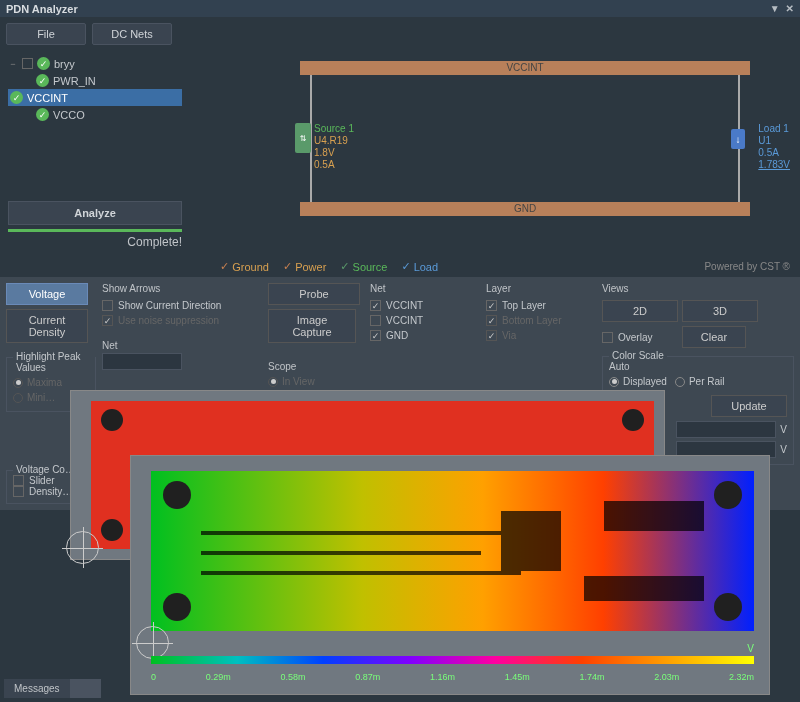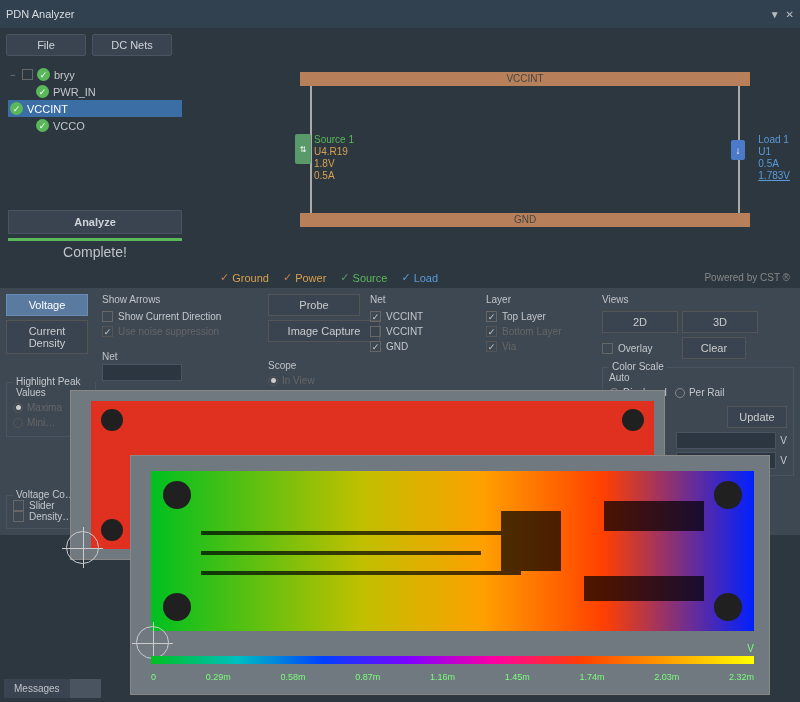--- a/index.html
+++ b/index.html
@@ -1,34 +1,34 @@
 <!DOCTYPE html>
 <html><head>
 <meta charset="utf-8">
 <style>
 * { box-sizing: border-box; margin: 0; padding: 0; font-family: 'Segoe UI', Arial, sans-serif; }
 body { background: #2c3740; width: 800px; height: 702px; overflow: hidden; color: #c4c8cc; font-size: 11px; position: relative; }
-.titlebar { background: #324150; height: 28px; display: flex; align-items: center; padding: 0 6px; color: #d8dce0; font-size: 11px; justify-content: space-between; }
+.titlebar { background: #324150; height: 17px; display: flex; align-items: center; padding: 0 6px; color: #d8dce0; font-size: 11px; justify-content: space-between; font-weight: bold; }
 .titlebar-right { display: flex; gap: 6px; }
 .win-icon { cursor: pointer; opacity: 0.8; font-size: 10px; }
 .toolbar { display: flex; gap: 6px; padding: 6px; }
 .btn { background: #3a4450; border: 1px solid #4a5360; color: #d0d4d8; padding: 4px 10px; font-size: 11px; cursor: pointer; text-align: center; border-radius: 2px; }
 .btn-fixed { width: 80px; }
 .upper { display: flex; height: 205px; }
 .tree-pane { width: 190px; padding: 4px 8px; display: flex; flex-direction: column; }
 .tree { flex: 1; overflow: auto; }
 .tree-item { display: flex; align-items: center; gap: 4px; padding: 2px 0; font-size: 11px; }
 .tree-item.sel { background: #3b6ea5; color: #fff; padding-left: 2px; padding-right: 6px; }
 .indent1 { padding-left: 28px; }
 .tree-toggle { font-size: 9px; color: #888; width: 10px; text-align: center; }
 .tree-chk { width: 11px; height: 11px; border: 1px solid #666; }
 .check-icon { width: 13px; height: 13px; border-radius: 50%; background: #5ab85a; display: flex; align-items: center; justify-content: center; color: #fff; font-size: 9px; }
 .analyze-btn { background: #3a4450; border: 1px solid #4a5360; color: #d0d4d8; padding: 5px; text-align: center; cursor: pointer; margin-top: auto; font-weight: bold; }
 .progress { height: 3px; background: #5ab85a; margin-top: 4px; }
-.complete { text-align: center; font-size: 14px; color: #c0c4c8; padding: 3px 0; }
+.complete { text-align: right; font-size: 12px; color: #c0c4c8; padding: 3px 0; }
 .diagram { flex: 1; position: relative; }
 .rail { position: absolute; height: 14px; background: #b8805a; left: 110px; right: 50px; text-align: center; font-size: 10px; color: #444; line-height: 14px; }
 .rail.top { top: 10px; } .rail.bot { bottom: 40px; }
 .vwire { position: absolute; width: 2px; background: #aaa; top: 24px; bottom: 54px; }
 .vwire.l { left: 120px; } .vwire.r { right: 60px; }
 .src-block { position: absolute; left: 105px; top: 72px; display: flex; gap: 3px; }
 .src-ic { width: 16px; height: 30px; background: #5a9a6a; border-radius: 2px; display:flex; align-items:center; justify-content:center; color:#fff; font-size:8px; }
 .src-txt { font-size: 10px; line-height: 12px; }
 .src-txt .name { color: #5ab85a; }
 .src-txt .param { color: #d8a050; }
@@ -161,21 +161,21 @@
         <span class="blue">Load</span>
       </span>
   </div>
   <span class="powered">Powered by CST ®</span>
 </div>
 
 <div class="controls">
   <div class="col" style="width:90px">
     <div class="toggle-btn active">Voltage</div>
     <div class="toggle-btn">Current Density</div>
-    <div class="group" style="margin-top:24px">
+    <div class="group" style="margin-top:10px">
       <span class="group-title">Highlight Peak Values</span>
       <div class="label">Filter</div>
       <div class="radio-row disabled">
           <span class="radio on"></span>
           <span>Maxima</span>
         </div>
       <div class="radio-row disabled">
           <span class="radio"></span>
           <span>Mini…</span>
         </div>
@@ -206,21 +206,21 @@
     <div style="display:flex;gap:30px;margin-top:10px">
       <div>
         <div class="label">Net</div>
         <input class="input" style="">
       </div>
     </div>
   </div>
 
   <div class="col" style="width:96px">
     <div class="toggle-btn" style="width:92px">Probe</div>
-    <div class="toggle-btn" style="width:112px">Image Capture</div>
+    <div class="toggle-btn" style="width:88px">Image Capture</div>
     <div style="margin-top:14px">
       <div class="label">Scope</div>
       <div class="radio-row disabled">
           <span class="radio on"></span>
           <span>In View</span>
         </div>
     </div>
   </div>
 
   <div class="col" style="width:110px">
@@ -274,21 +274,21 @@
       <div style="display:flex;gap:8px">
         <div class="radio-row">
             <span class="radio on"></span>
             <span>Displayed</span>
           </div>
         <div class="radio-row">
             <span class="radio"></span>
             <span>Per Rail</span>
           </div>
       </div>
-      <div class="toggle-btn" style="width:60px;margin:6px 0 4px auto">Update</div>
+      <div class="toggle-btn" style="width:76px;margin:6px 0 4px auto">Update</div>
       <div style="display:flex;gap:4px;justify-content:flex-end;align-items:center">
           <input class="input" style="width: 100px;">
           <span>V</span>
         </div>
       <div style="display:flex;gap:4px;justify-content:flex-end;align-items:center;margin-top:3px">
           <input class="input" style="width: 100px;">
           <span>V</span>
         </div>
     </div>
   </div>

